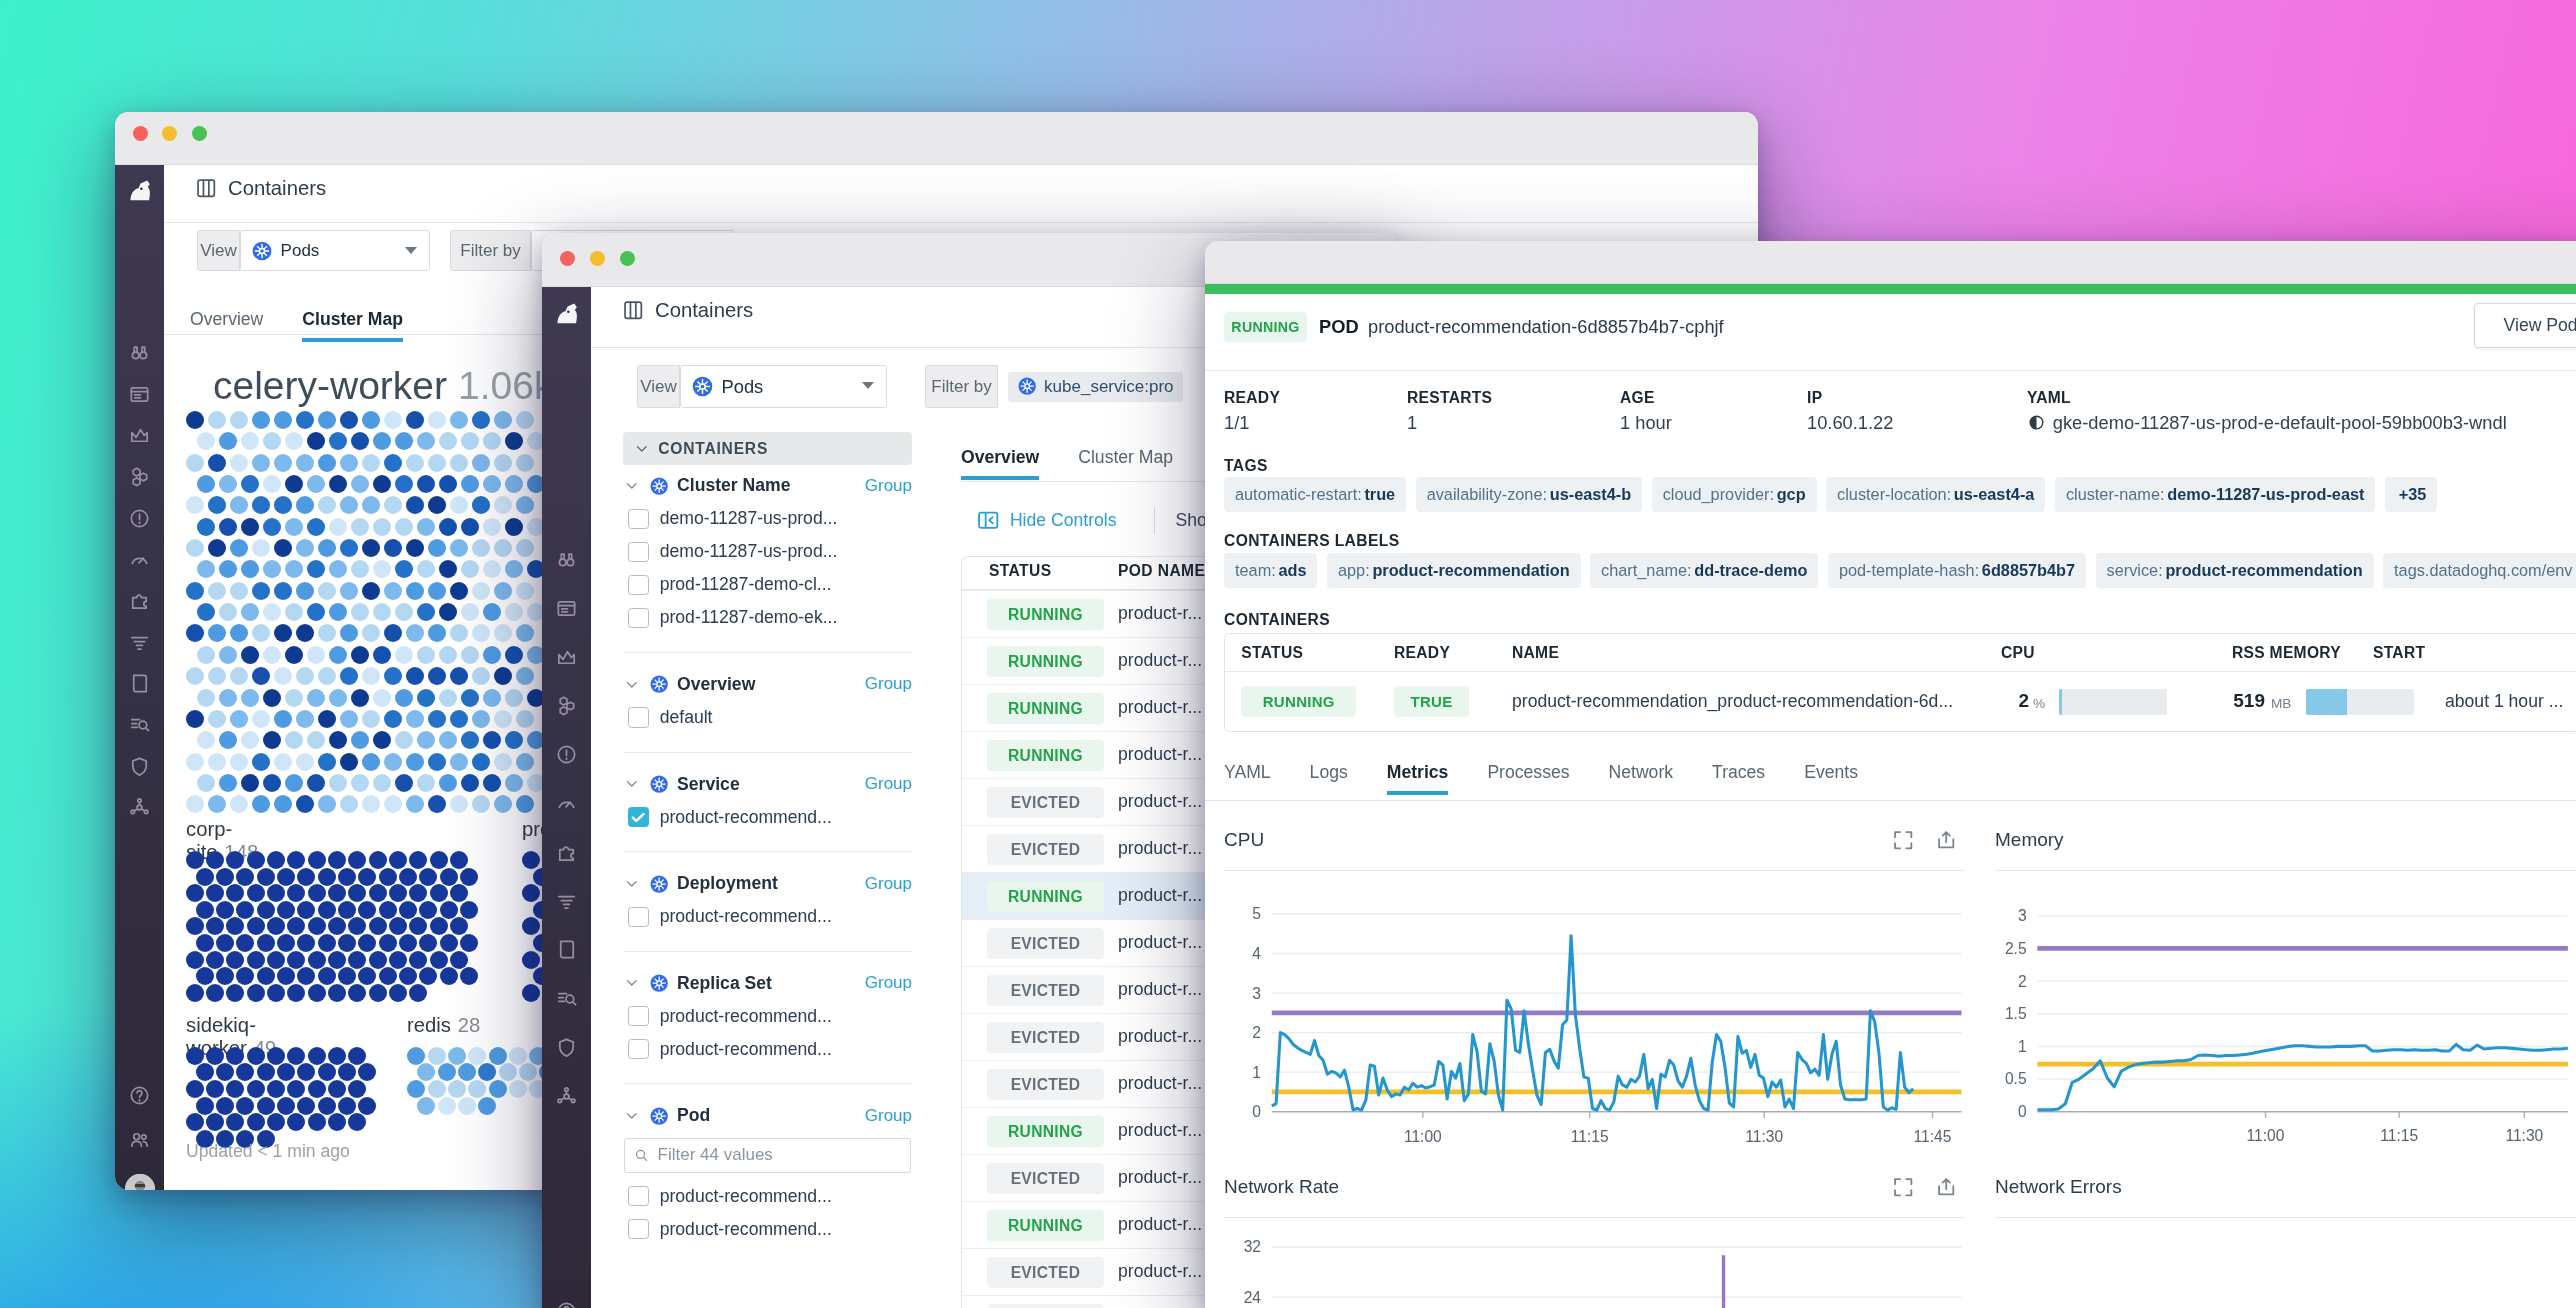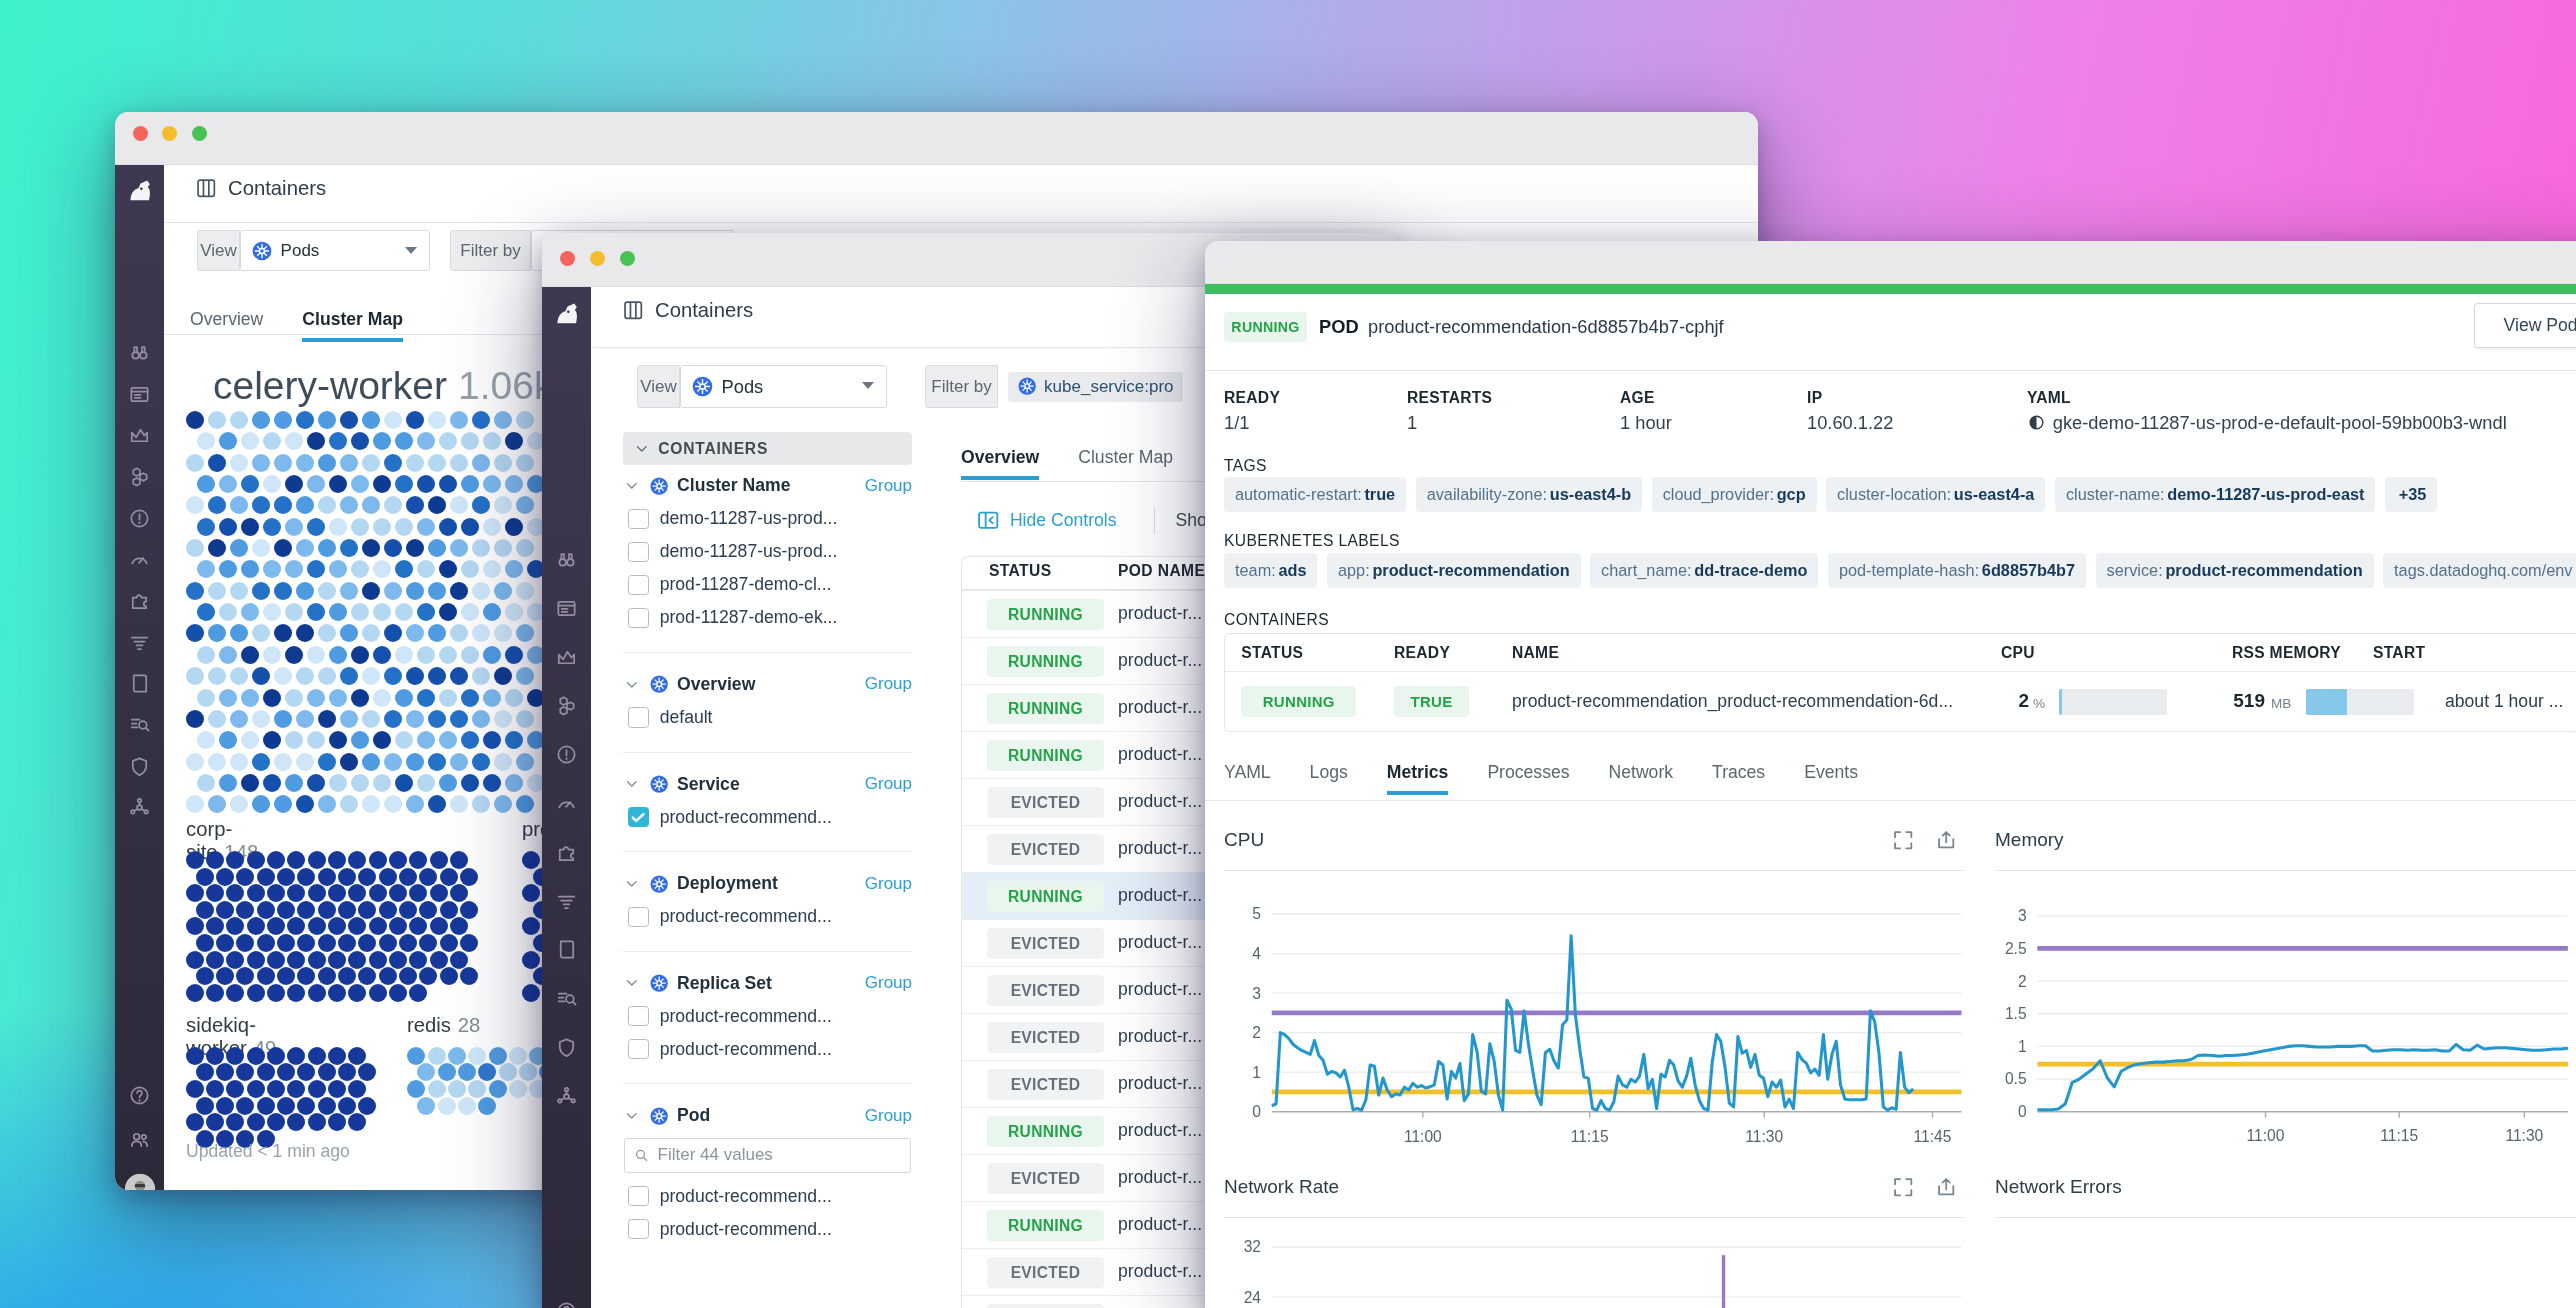--- a/index.html
+++ b/index.html
@@ -63,21 +63,21 @@
   .ptable{position:absolute;background:#fff;border-left:0.7px solid #E3E6E9;border-top:0.7px solid #E3E6E9;border-radius:6.8px 0 0 0}
   .prow{position:relative;height:47px;border-top:0.7px solid #ECEEF0;white-space:nowrap}
   .prow.sel{background:#E4EEF8}
   .prow .bdg{position:absolute;left:25px;top:7.5px;width:117px;height:31px;line-height:31px;font-size:15.6px}
   .prow .pn{position:absolute;left:156px;top:12.2px;font-size:17.6px;color:#2C3E50}
   .thdr{position:relative;height:33px;border-bottom:0.7px solid #DFE3E6}
   .thdr span{position:absolute;top:5.4px;font-size:15.6px;font-weight:bold;color:#1B2832;letter-spacing:0.4px}
   .link{color:#2B9FD3}
   
   .gbar{position:absolute;left:0;right:0;top:43px;height:9.5px;background:#3CBD5E}
-  .stitle{position:absolute;font-size:15.6px;font-weight:normal;color:#1B2832;letter-spacing:0.4px}
+  .stitle{position:absolute;font-size:15.6px;font-weight:bold;color:#1B2832;letter-spacing:0.4px}
   .mlab{position:absolute;font-size:15.6px;font-weight:bold;color:#1B2832;letter-spacing:0.3px}
   .mval{position:absolute;font-size:18.3px;color:#33424E;white-space:nowrap}
   .pillrow{position:absolute;white-space:nowrap}
   .pill{display:inline-flex;align-items:center;height:35px;background:#EEF1F4;border-radius:4.1px;
         padding:0 11px;font-size:16.3px;color:#51718C;margin-right:9.5px}
   .pill b{color:#173A5A;margin-left:2.7px}
   .btn{position:absolute;background:#fff;border:0.7px solid #D3D8DC;border-radius:4.1px;font-size:17.6px;color:#33475B;
        display:flex;align-items:center;justify-content:center;box-shadow:0 1.4px 2.7px rgba(0,0,0,.06)}
   .ctable{position:absolute;border:0.7px solid #E2E5E8;border-radius:5.4px;background:#fff}
   .ctable .ch{position:relative;height:38px;border-bottom:0.7px solid #E6E9EB}
@@ -1261,21 +1261,21 @@
               <circle cx="12" cy="12" r="8" fill="none" stroke="#2F3E4A" stroke-width="1.8"></circle>
               <path d="M12 4a8 8 0 000 16z" fill="#2F3E4A"></path>
             </svg></span>gke-demo-11287-us-prod-e-default-pool-59bb00b3-wndl</div>
       </div>
 
     <div class="stitle" style="left:19px;top:216px">TAGS</div>
     <div class="pillrow" style="left:19px;top:236px" id="tags-row"><span class="pill">automatic-restart:<b>true</b></span><span class="pill">availability-zone:<b>us-east4-b</b></span><span class="pill">cloud_provider:<b>gcp</b></span><span class="pill">cluster-location:<b>us-east4-a</b></span><span class="pill">cluster-name:<b>demo-11287-us-prod-east</b></span><span class="pill">
           <b>+35</b>
         </span></div>
 
-    <div class="stitle" style="left:19px;top:291px">KUBERNETES LABELS</div>
+    <div class="stitle" style="left:19px;top:291px">CONTAINERS LABELS</div>
     <div class="pillrow" style="left:19px;top:312px" id="labels-row"><span class="pill">team:<b>ads</b></span><span class="pill">app:<b>product-recommendation</b></span><span class="pill">chart_name:<b>dd-trace-demo</b></span><span class="pill">pod-template-hash:<b>6d8857b4b7</b></span><span class="pill">service:<b>product-recommendation</b></span><span class="pill">tags.datadoghq.com/env</span></div>
 
     <div class="stitle" style="left:19px;top:370px">CONTAINERS</div>
     <div class="ctable" style="left:19px;top:392px;width:1356px;height:99px">
       <div class="ch">
         <span style="left:16.3px">STATUS</span>
         <span style="left:169px">READY</span>
         <span style="left:287px">NAME</span>
         <span style="left:776px">CPU</span>
         <span style="left:1007px">RSS MEMORY</span>

